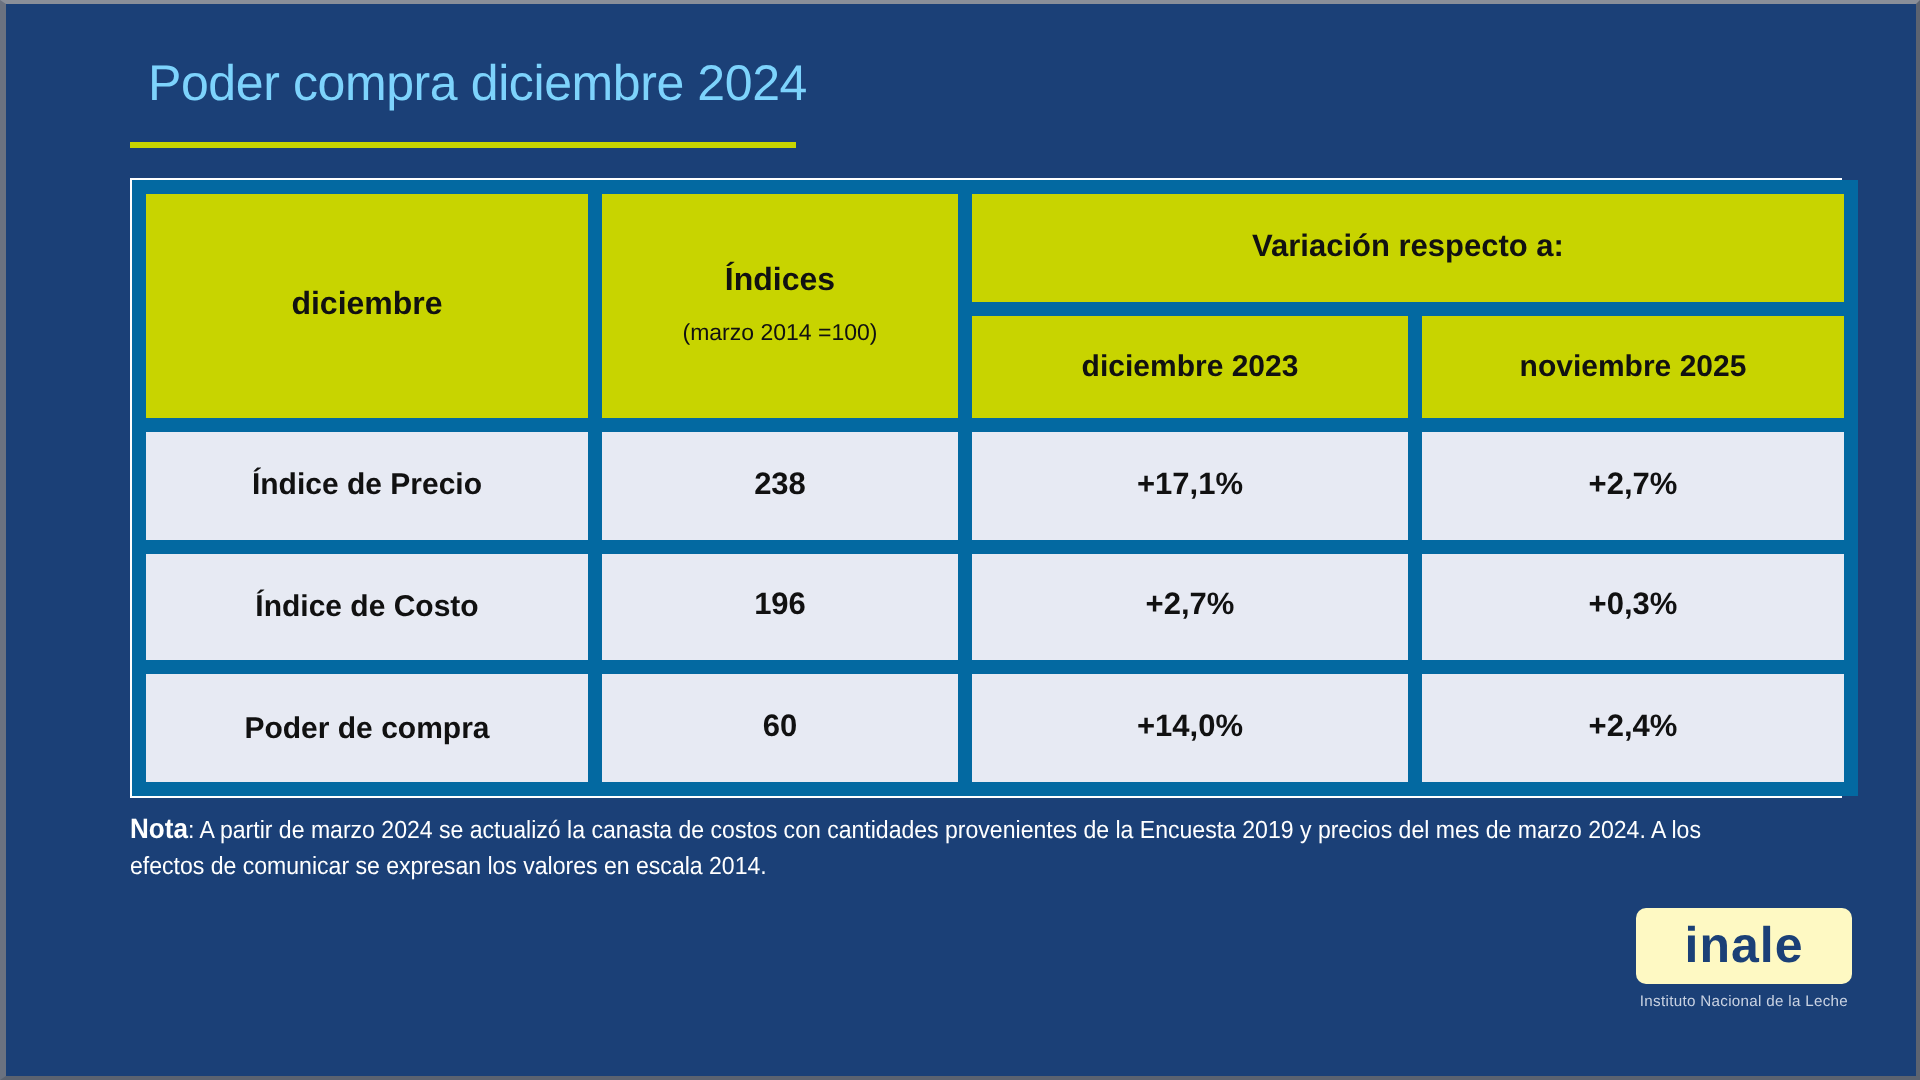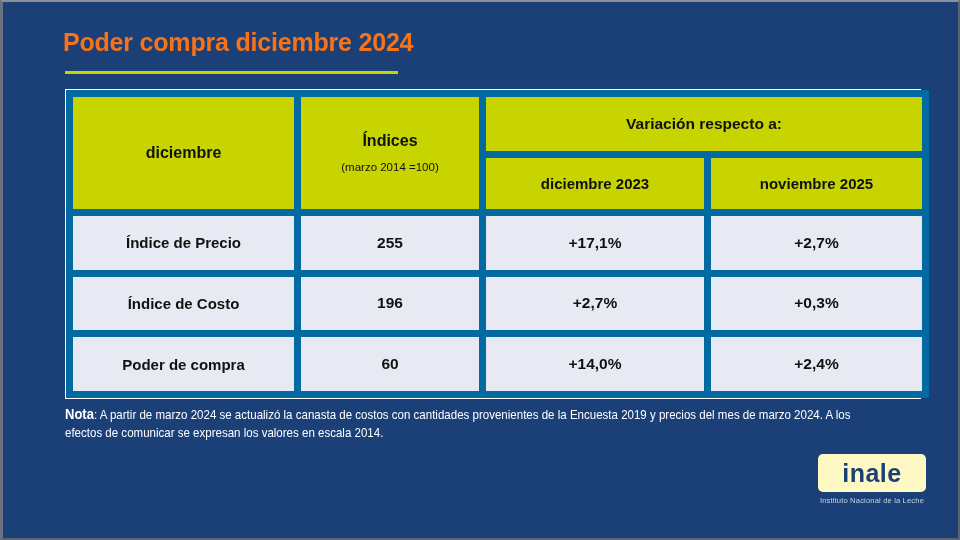--- a/index.html
+++ b/index.html
@@ -22,25 +22,25 @@
   }
   #slide-inner {
     position: absolute;
     inset: 0;
     background: #1b4077;
   }
 
   
   .title {
     position: absolute;
-    left: 60px;
+    left: 71px;
     top: 26px;
-    color: #f97316;
+    color: #7dd3fc;
     font-size: 25px;
-    font-weight: bold;
+    font-weight: normal;
     letter-spacing: -0.2px;
     white-space: nowrap;
   }
   .title-rule {
     position: absolute;
     left: 62px;
     top: 69px;
     width: 333px;
     height: 3px;
     background: #c8d400;
@@ -179,21 +179,21 @@
             </td>
             <td class="hd hd-span" colspan="2">Variación respecto a:</td>
           </tr>
           <tr>
             <td class="hd hd-lower">diciembre 2023</td>
             <td class="hd hd-lower">noviembre 2025</td>
           </tr>
 
           <tr>
             <td class="bd bd-label">Índice de Precio</td>
-            <td class="bd">255</td>
+            <td class="bd">238</td>
             <td class="bd">+17,1%</td>
             <td class="bd">+2,7%</td>
           </tr>
           <tr>
             <td class="bd bd-label">Índice de Costo</td>
             <td class="bd">196</td>
             <td class="bd">+2,7%</td>
             <td class="bd">+0,3%</td>
           </tr>
           <tr>

